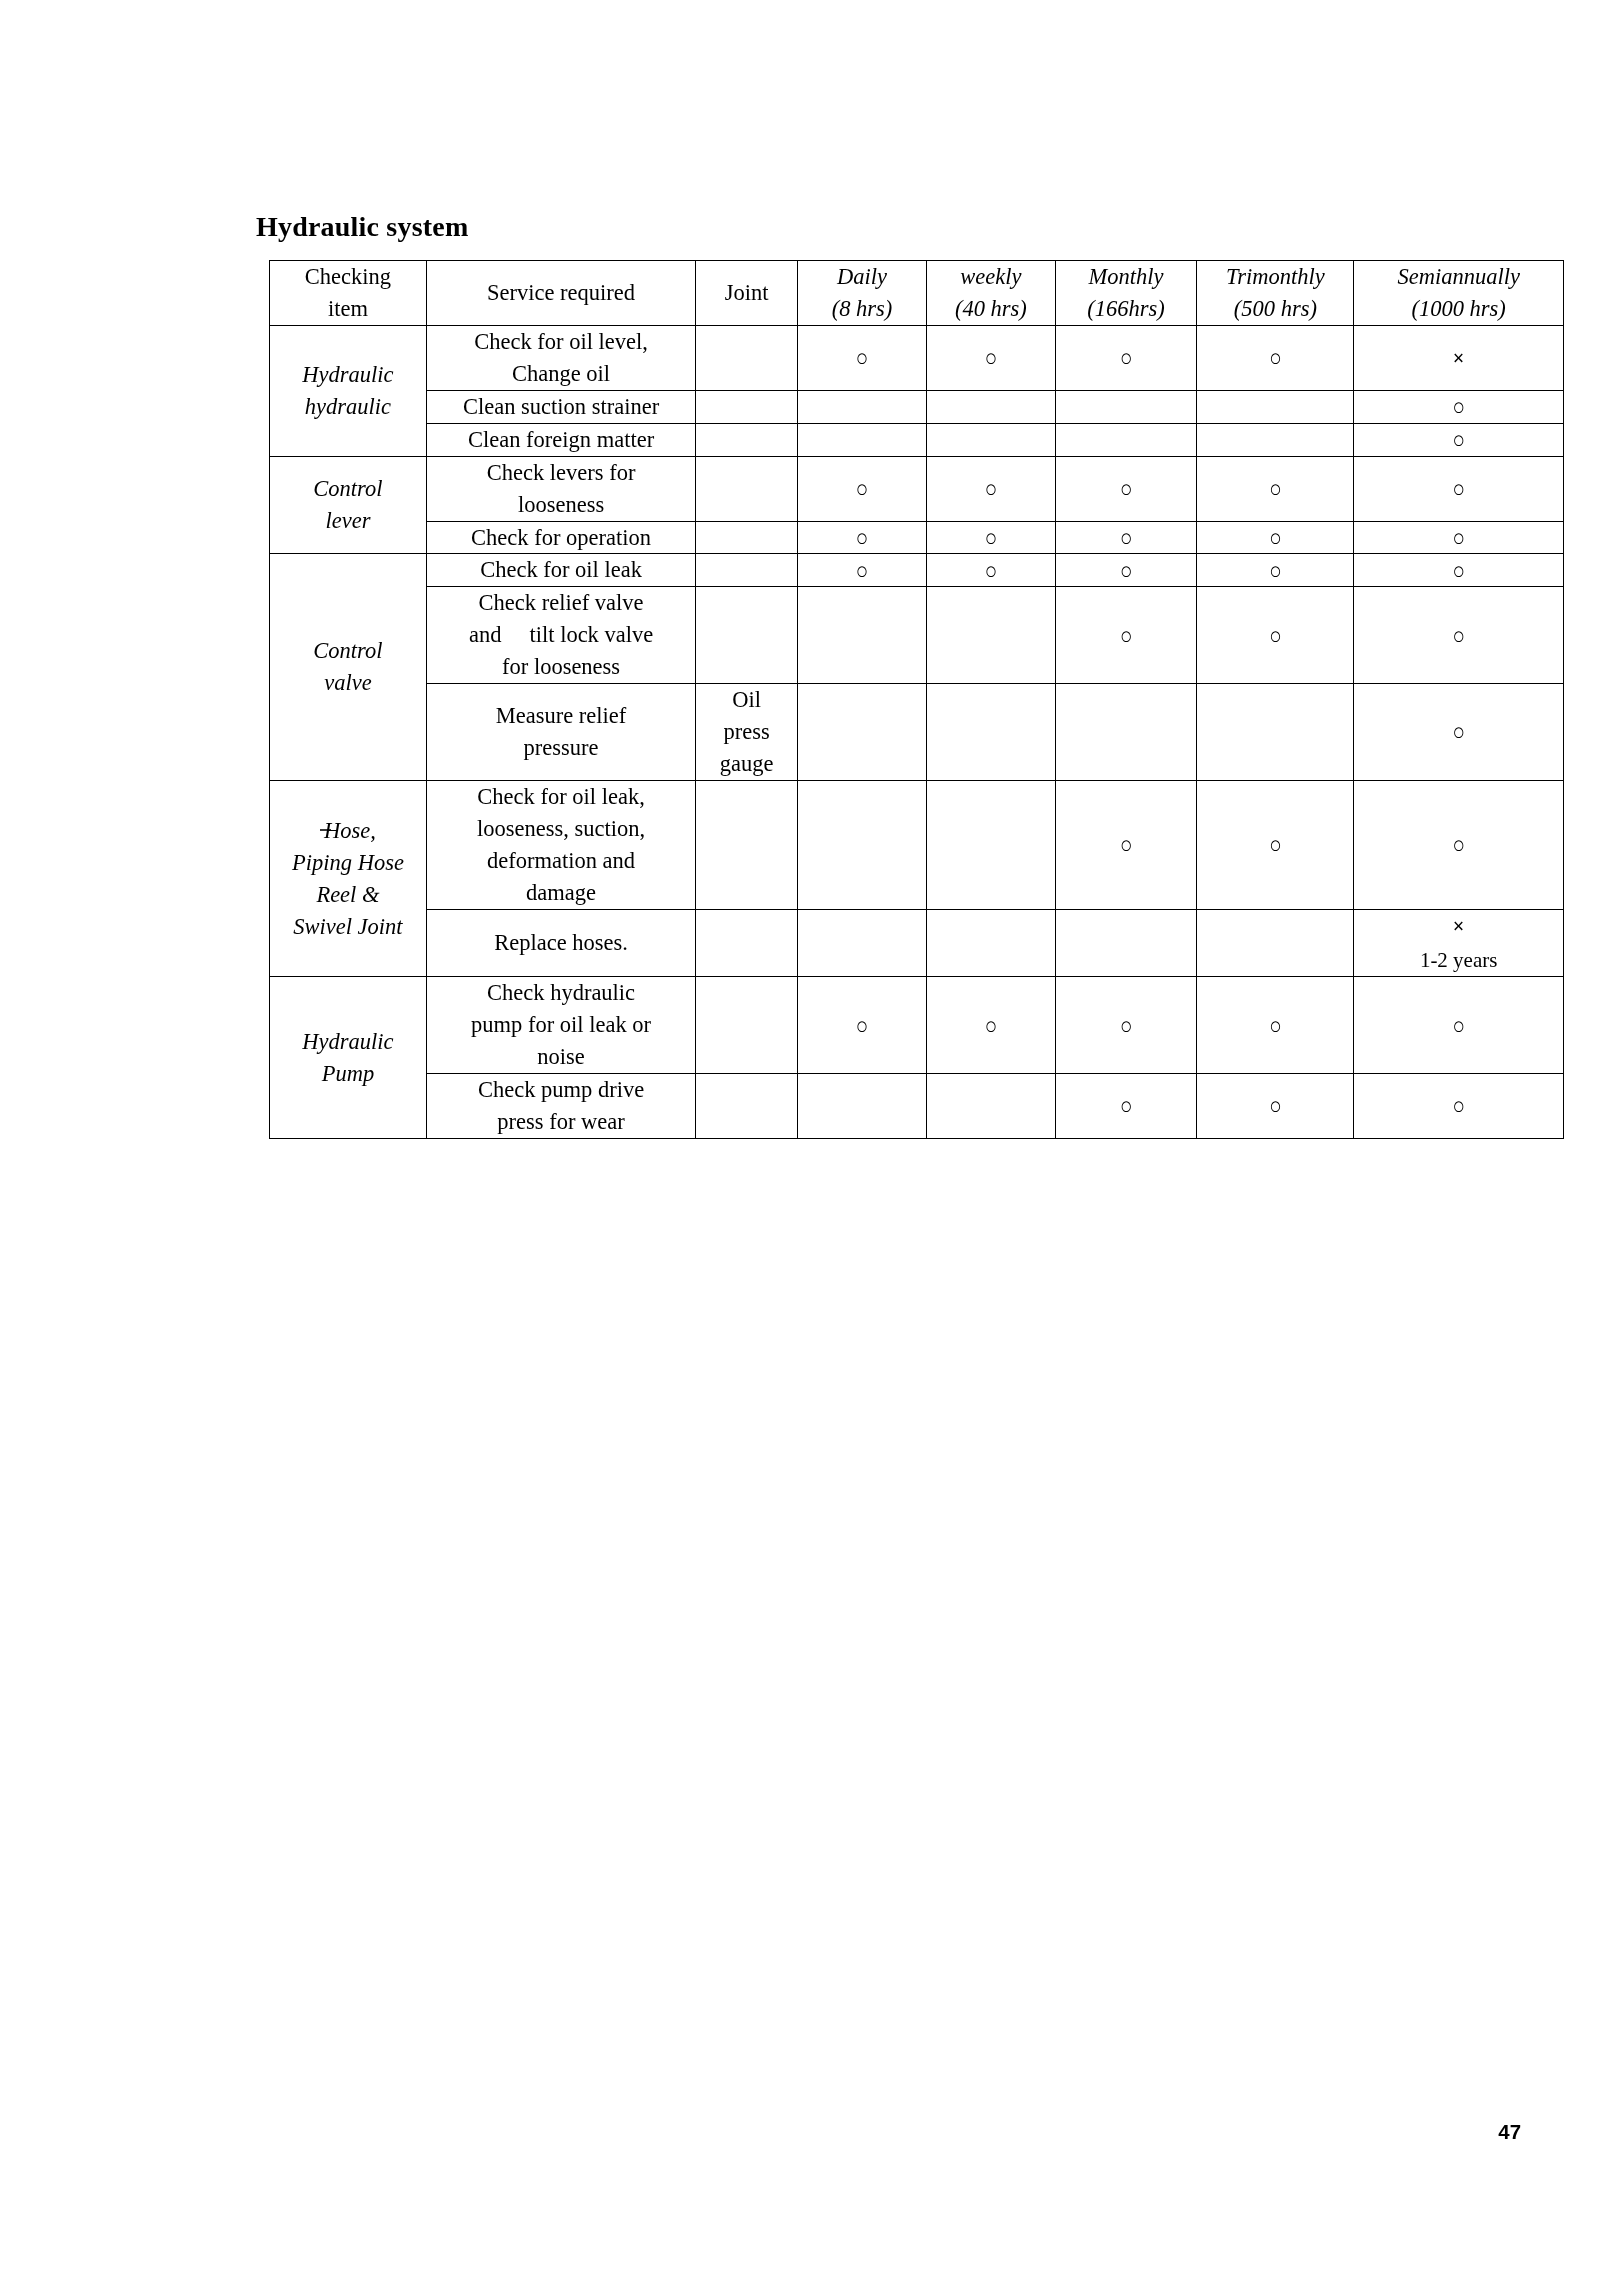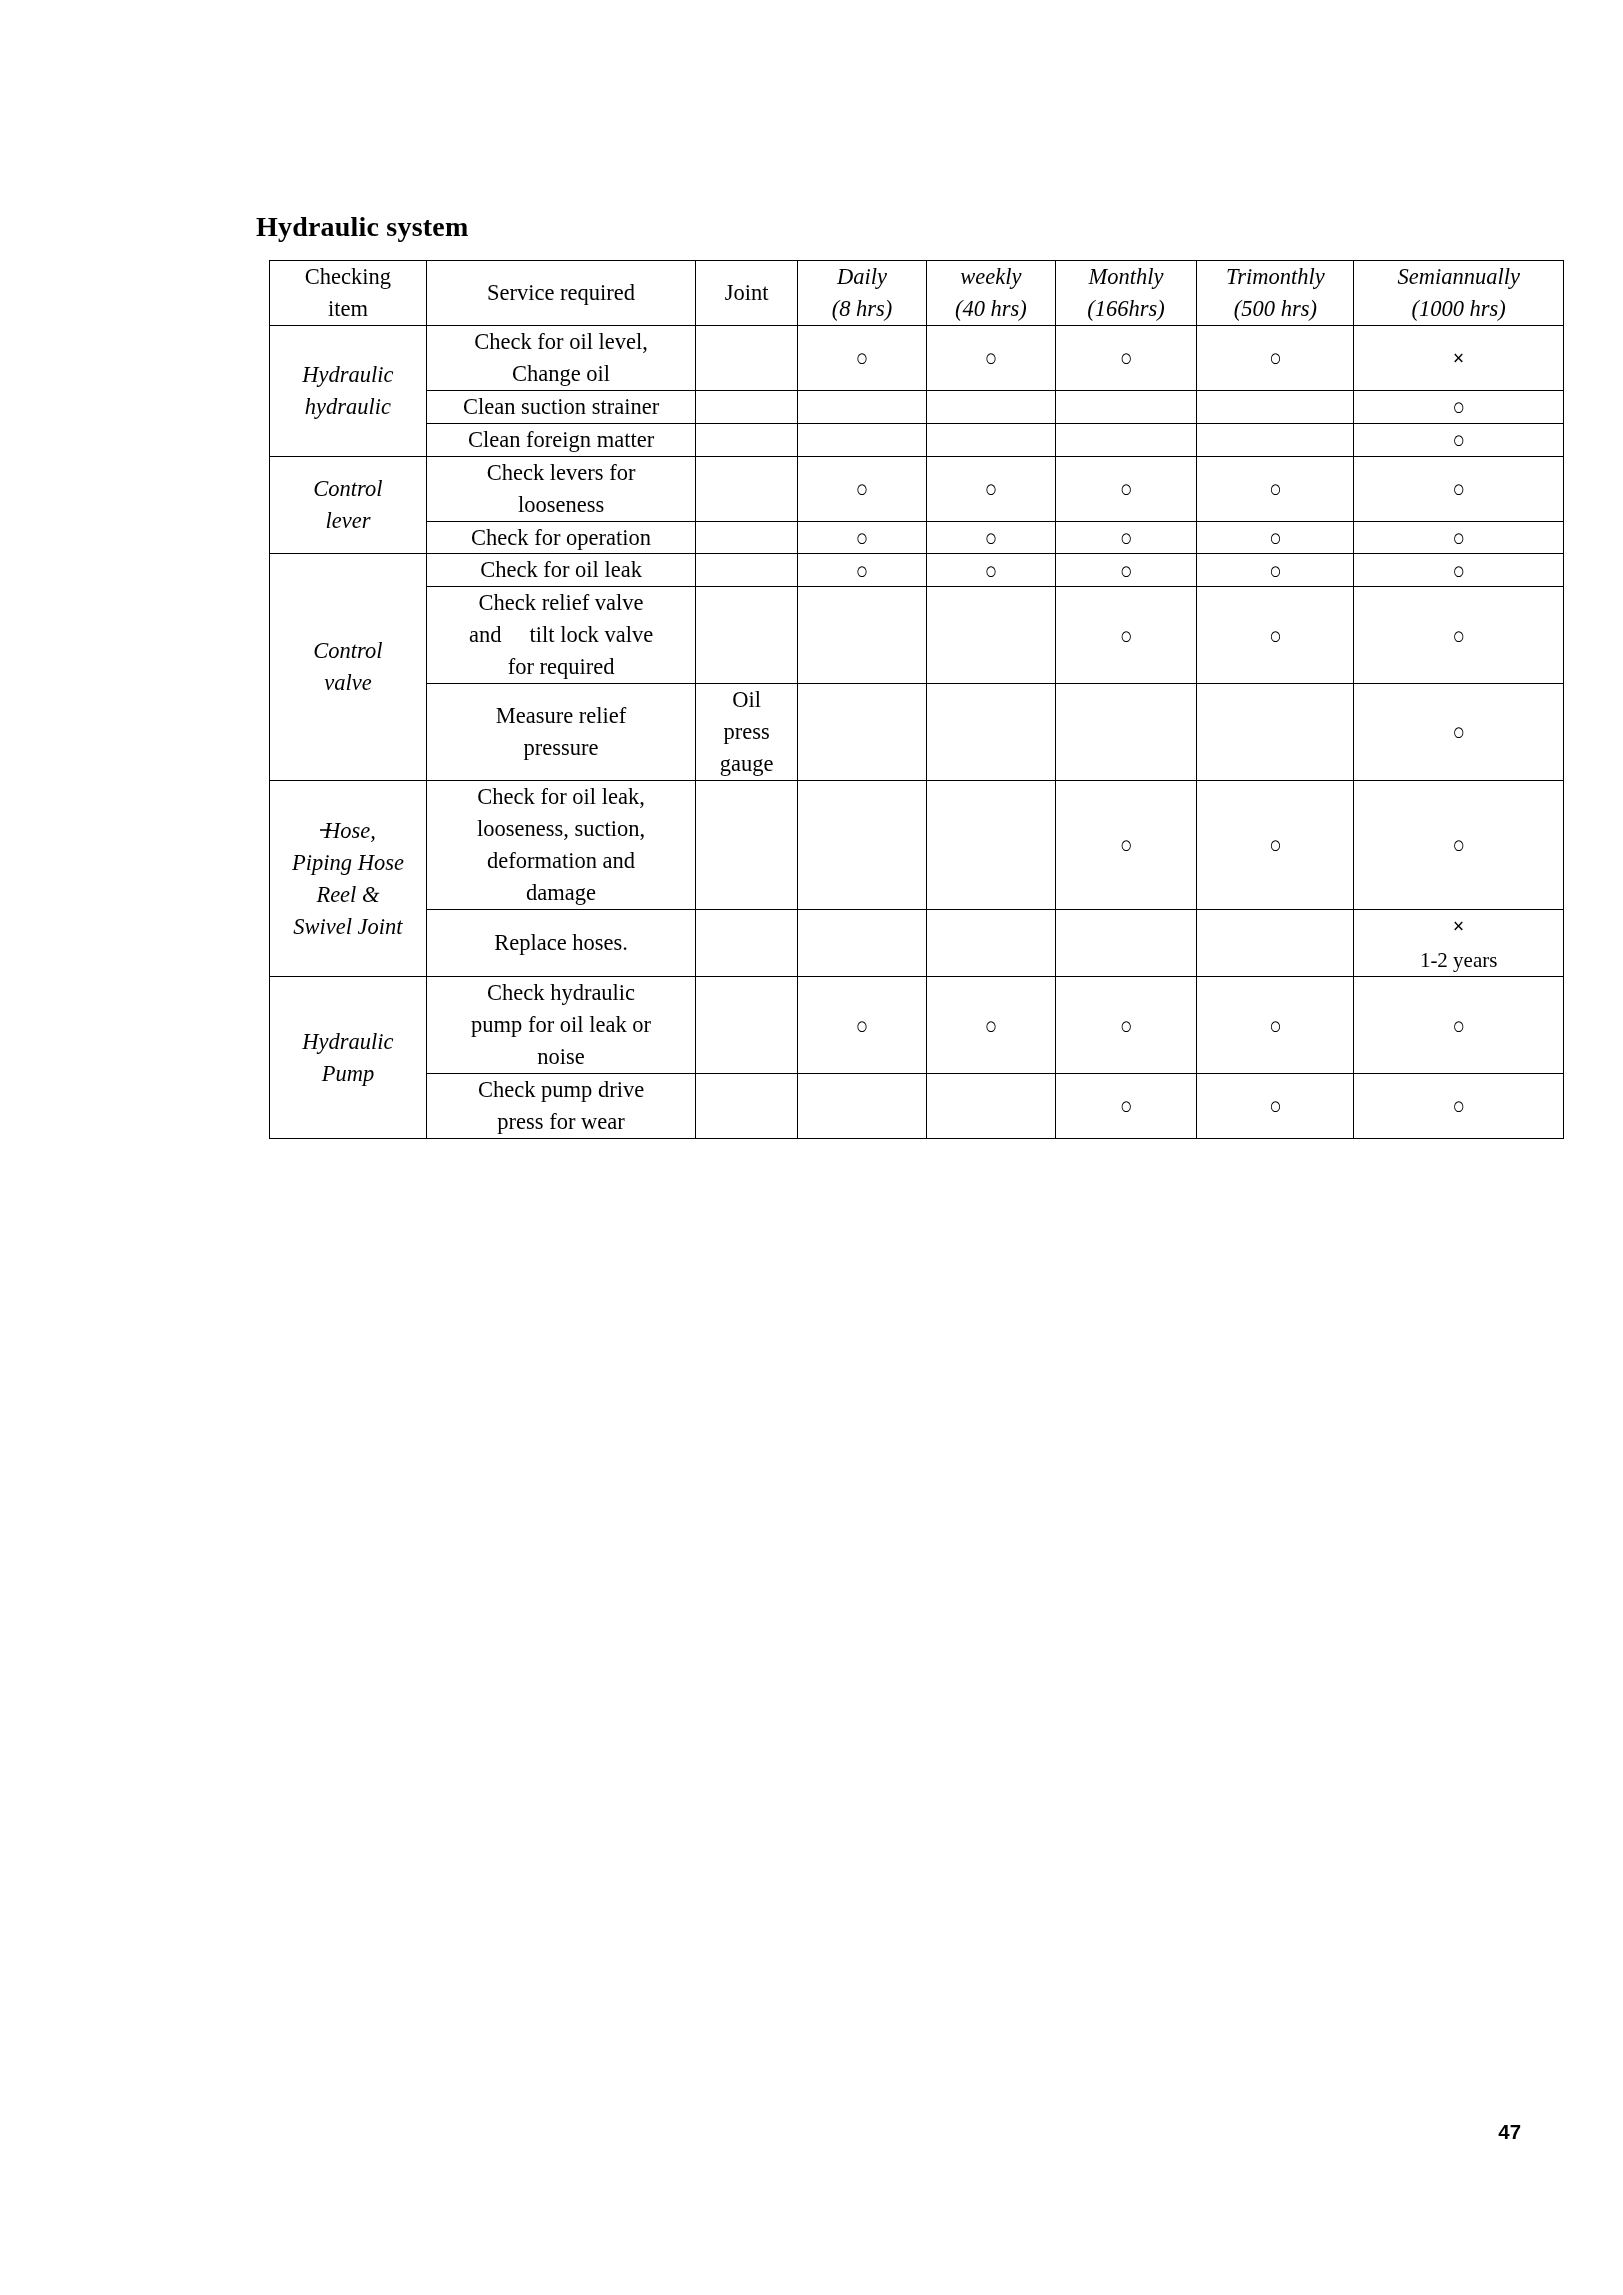--- a/index.html
+++ b/index.html
@@ -262,21 +262,21 @@
           <td class="mark-cell"><span class="mark-circle">○</span></td>
           <td class="mark-cell"><span class="mark-circle">○</span></td>
           <td class="mark-cell"><span class="mark-circle">○</span></td>
           <td class="mark-cell"><span class="mark-circle">○</span></td>
           <td class="mark-cell"><span class="mark-circle">○</span></td>
         </tr>
         <tr>
           <td class="service-cell">
             <span class="stack">Check relief valve</span>
             <span class="stack">and  tilt lock valve</span>
-            <span class="stack">for required</span>
+            <span class="stack">for looseness</span>
           </td>
           <td class="tools-cell"></td>
           <td class="mark-cell"></td>
           <td class="mark-cell"></td>
           <td class="mark-cell"><span class="mark-circle">○</span></td>
           <td class="mark-cell"><span class="mark-circle">○</span></td>
           <td class="mark-cell"><span class="mark-circle">○</span></td>
         </tr>
         <tr>
           <td class="service-cell">

